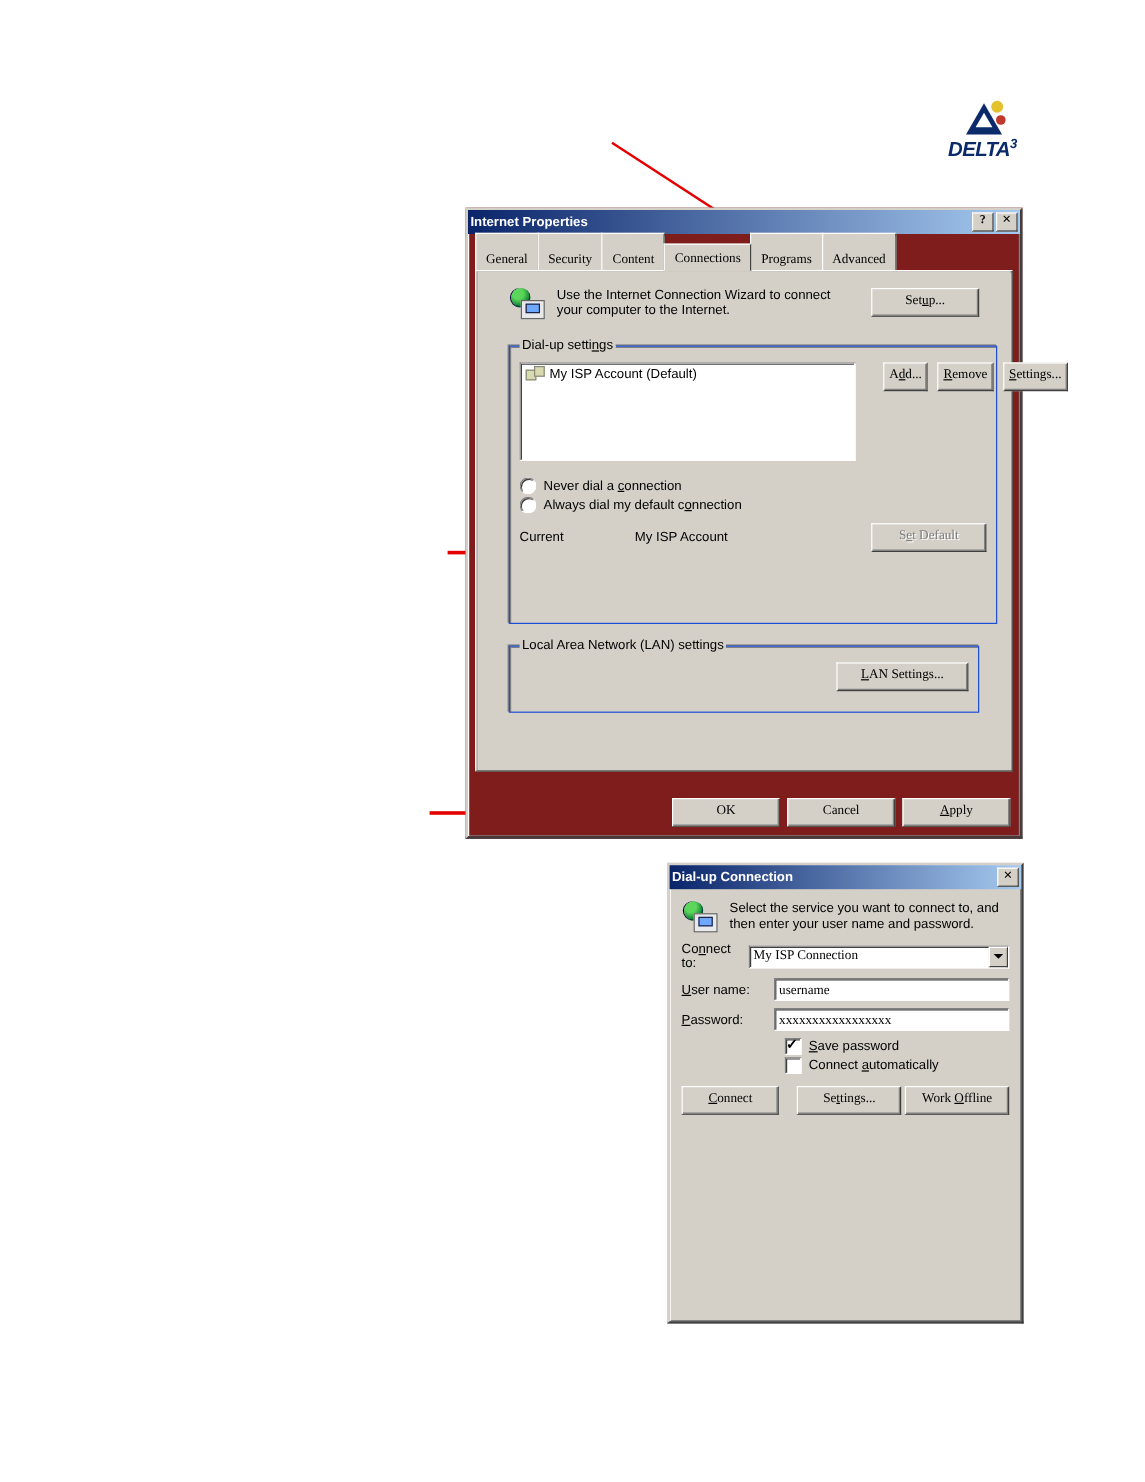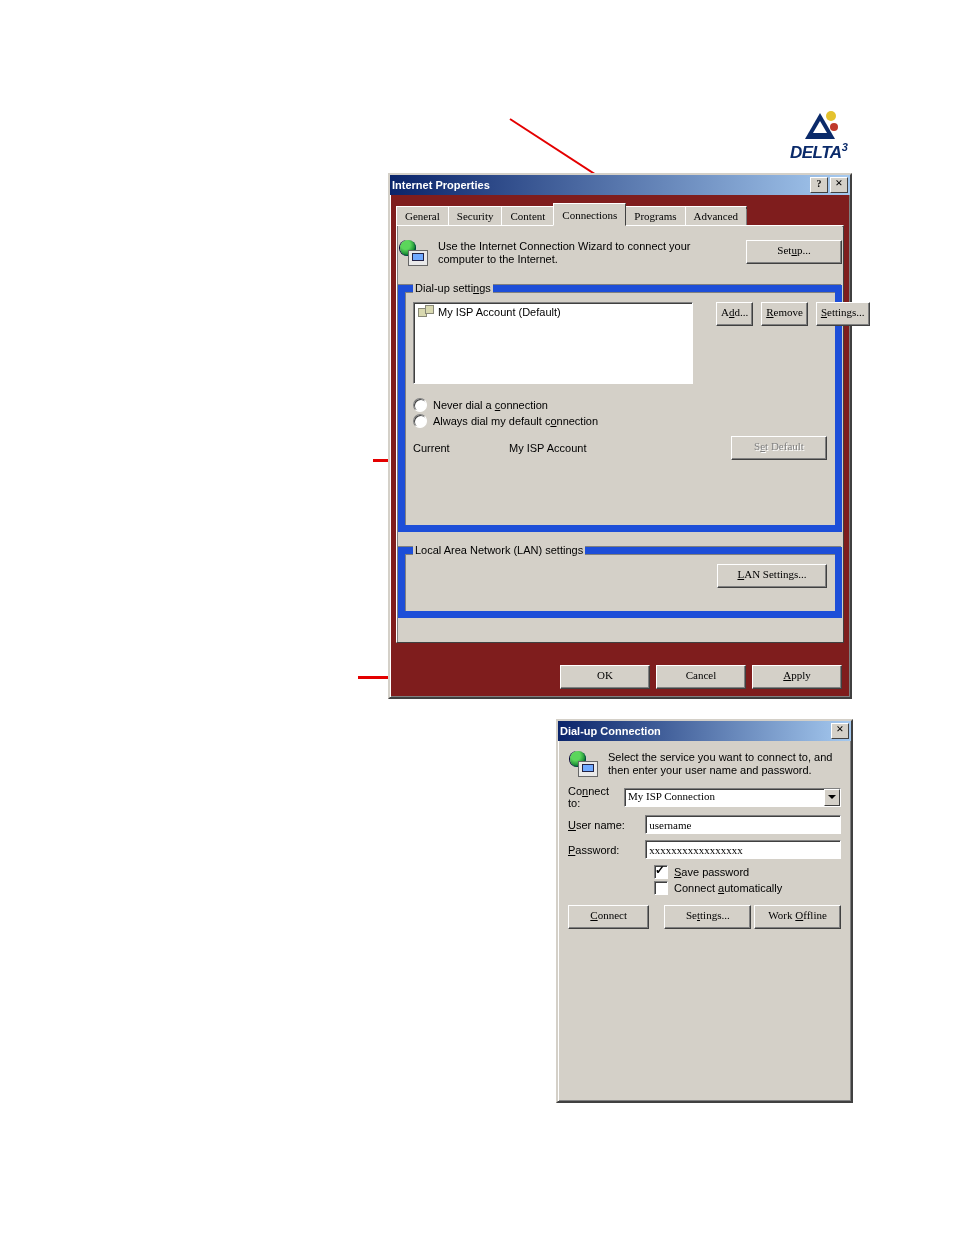--- a/index.html
+++ b/index.html
@@ -1,19 +1,19 @@
 <!DOCTYPE html>
 <html><head>
 <meta charset="utf-8">
 <style>
   html,body{margin:0;padding:0;width:954px;height:1235px;background:#fff;
     font-family:Tahoma,"MS Sans Serif",sans-serif;font-size:11px;color:#000;}
   .page{position:relative;width:954px;height:1235px;}
   
-  .delta-logo{position:absolute;left:790px;top:111px;width:60px;height:60px;}
+  .delta-logo{position:absolute;left:790px;top:84px;width:60px;height:60px;}
   .delta-triangle{position:absolute;left:15px;top:2px;width:0;height:0;
     border-left:15px solid transparent;border-right:15px solid transparent;
     border-bottom:26px solid #0a2a6a;}
   .delta-triangle2{position:absolute;left:23px;top:10px;width:0;height:0;
     border-left:7px solid transparent;border-right:7px solid transparent;
     border-bottom:12px solid #fff;}
   .delta-ball1{position:absolute;left:36px;top:0;width:10px;height:10px;
     border-radius:50%;background:#e4c22e;}
   .delta-ball2{position:absolute;left:40px;top:12px;width:8px;height:8px;
     border-radius:50%;background:#c0392b;}
@@ -26,21 +26,21 @@
   .btn{background:#d4d0c8;border:1px solid #404040;
     border-top-color:#fff;border-left-color:#fff;
     box-shadow:inset -1px -1px 0 #808080,inset 1px 1px 0 #d4d0c8;
     font:11px Tahoma;text-align:center;height:22px;line-height:18px;
     padding:0 4px;cursor:default;white-space:nowrap;}
   .btn.disabled{color:#808080;text-shadow:1px 1px 0 #fff;}
   .field{background:#fff;border:1px solid #808080;
     border-right-color:#fff;border-bottom-color:#fff;
     box-shadow:inset 1px 1px 0 #404040;font:11px Tahoma;height:19px;
     padding:1px 3px;box-sizing:border-box;}
-  fieldset{border:7px solid #1d4ed8;box-shadow:-1px -1px 0 #808080,
+  fieldset{border:1px solid #1d4ed8;box-shadow:-1px -1px 0 #808080,
     inset 1px 1px 0 #808080;padding:8px;margin:0;}
   legend{background:#d4d0c8;padding:0 2px;}
   .radio{display:flex;align-items:center;gap:6px;margin:2px 0;}
   .radio .dot{width:12px;height:12px;border-radius:50%;background:#fff;
     border:1px solid #808080;border-right-color:#fff;border-bottom-color:#fff;
     box-shadow:inset 1px 1px 0 #404040;position:relative;flex:none;}
   .radio.sel .dot::after{content:"";position:absolute;left:3px;top:3px;
     width:4px;height:4px;border-radius:50%;background:#000;}
   .radio.sel .lbl{outline:1px dotted #000;outline-offset:0;}
   .check{display:flex;align-items:center;gap:6px;margin:2px 0;}
@@ -63,33 +63,33 @@
   .titlebar{height:18px;display:flex;align-items:center;padding:1px 2px;
     background:linear-gradient(to right,#0a246a,#a6caf0);color:#fff;
     font-weight:700;font-size:11px;}
   .titlebar .t-spacer{flex:1;}
   .title-btn{width:16px;height:14px;background:#d4d0c8;color:#000;
     font:700 10px Tahoma;border:1px solid #fff;
     border-right-color:#404040;border-bottom-color:#404040;margin-left:2px;
     text-align:center;line-height:12px;}
   .tabs{display:flex;align-items:flex-end;height:22px;margin:8px 6px 0 6px;}
   .tab{background:#d4d0c8;border:1px solid #fff;border-bottom:none;
-    border-right-color:#404040;padding:3px 8px 3px 8px;margin-right:-1px;
+    border-right-color:#404040;padding:15px 8px 3px 8px;margin-right:-1px;
     position:relative;font:11px Tahoma;text-align:right;}
   .tab.right-shadow::after{content:"";position:absolute;right:-1px;top:2px;
     bottom:0;width:1px;background:#808080;}
   .tab.active{padding-top:5px;padding-bottom:4px;z-index:2;margin-bottom:-1px;
     border-bottom:1px solid #d4d0c8;}
   .tab-body{margin:0 6px 6px 6px;border:1px solid #fff;
     border-top-color:#fff;border-left-color:#fff;border-right-color:#404040;
     border-bottom-color:#404040;padding:14px 12px 14px 12px;height:418px;
     box-sizing:border-box;position:relative;background:#d4d0c8;
     box-shadow:1px 1px 0 #808080 inset;}
   .tab-body-inner{position:absolute;left:1px;right:1px;top:0;bottom:1px;
-    background:#d4d0c8;padding:14px 0;}
+    background:#d4d0c8;padding:14px 26px;}
   .intro{display:flex;gap:10px;align-items:flex-start;}
   .intro .txt{width:260px;line-height:13px;}
   .net-icon{width:30px;height:28px;position:relative;flex:none;}
   .net-globe{position:absolute;left:2px;top:0;width:16px;height:16px;
     border-radius:50%;background:radial-gradient(circle at 35% 30%,#5bd65b 0 30%,#0a7a2a 70%);
     box-shadow:inset -1px -1px 0 #044,-1px 0 0 #003;}
   .net-mon{position:absolute;left:10px;top:10px;width:18px;height:14px;
     background:#e9e9e9;border:1px solid #666;}
   .net-mon::after{content:"";position:absolute;left:3px;top:2px;right:3px;
     height:6px;background:#6fa9ff;border:1px solid #224;}

